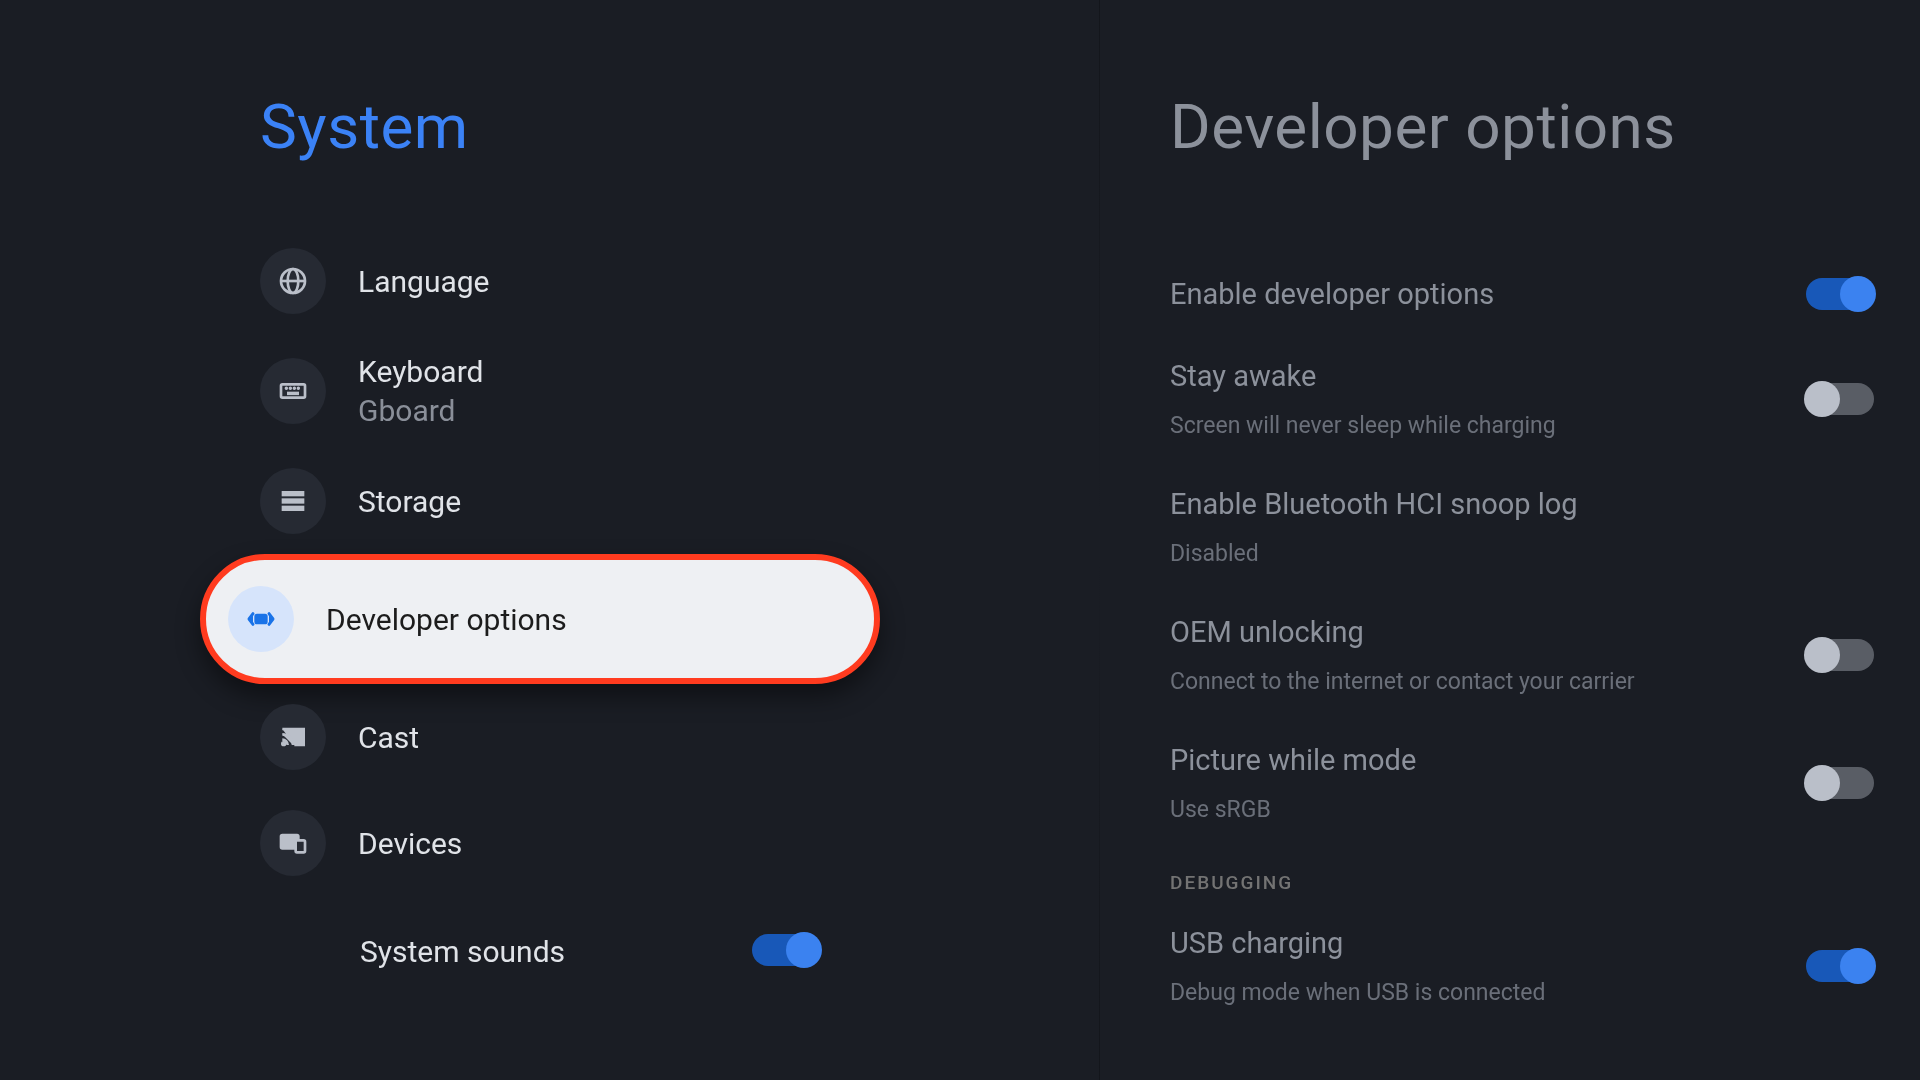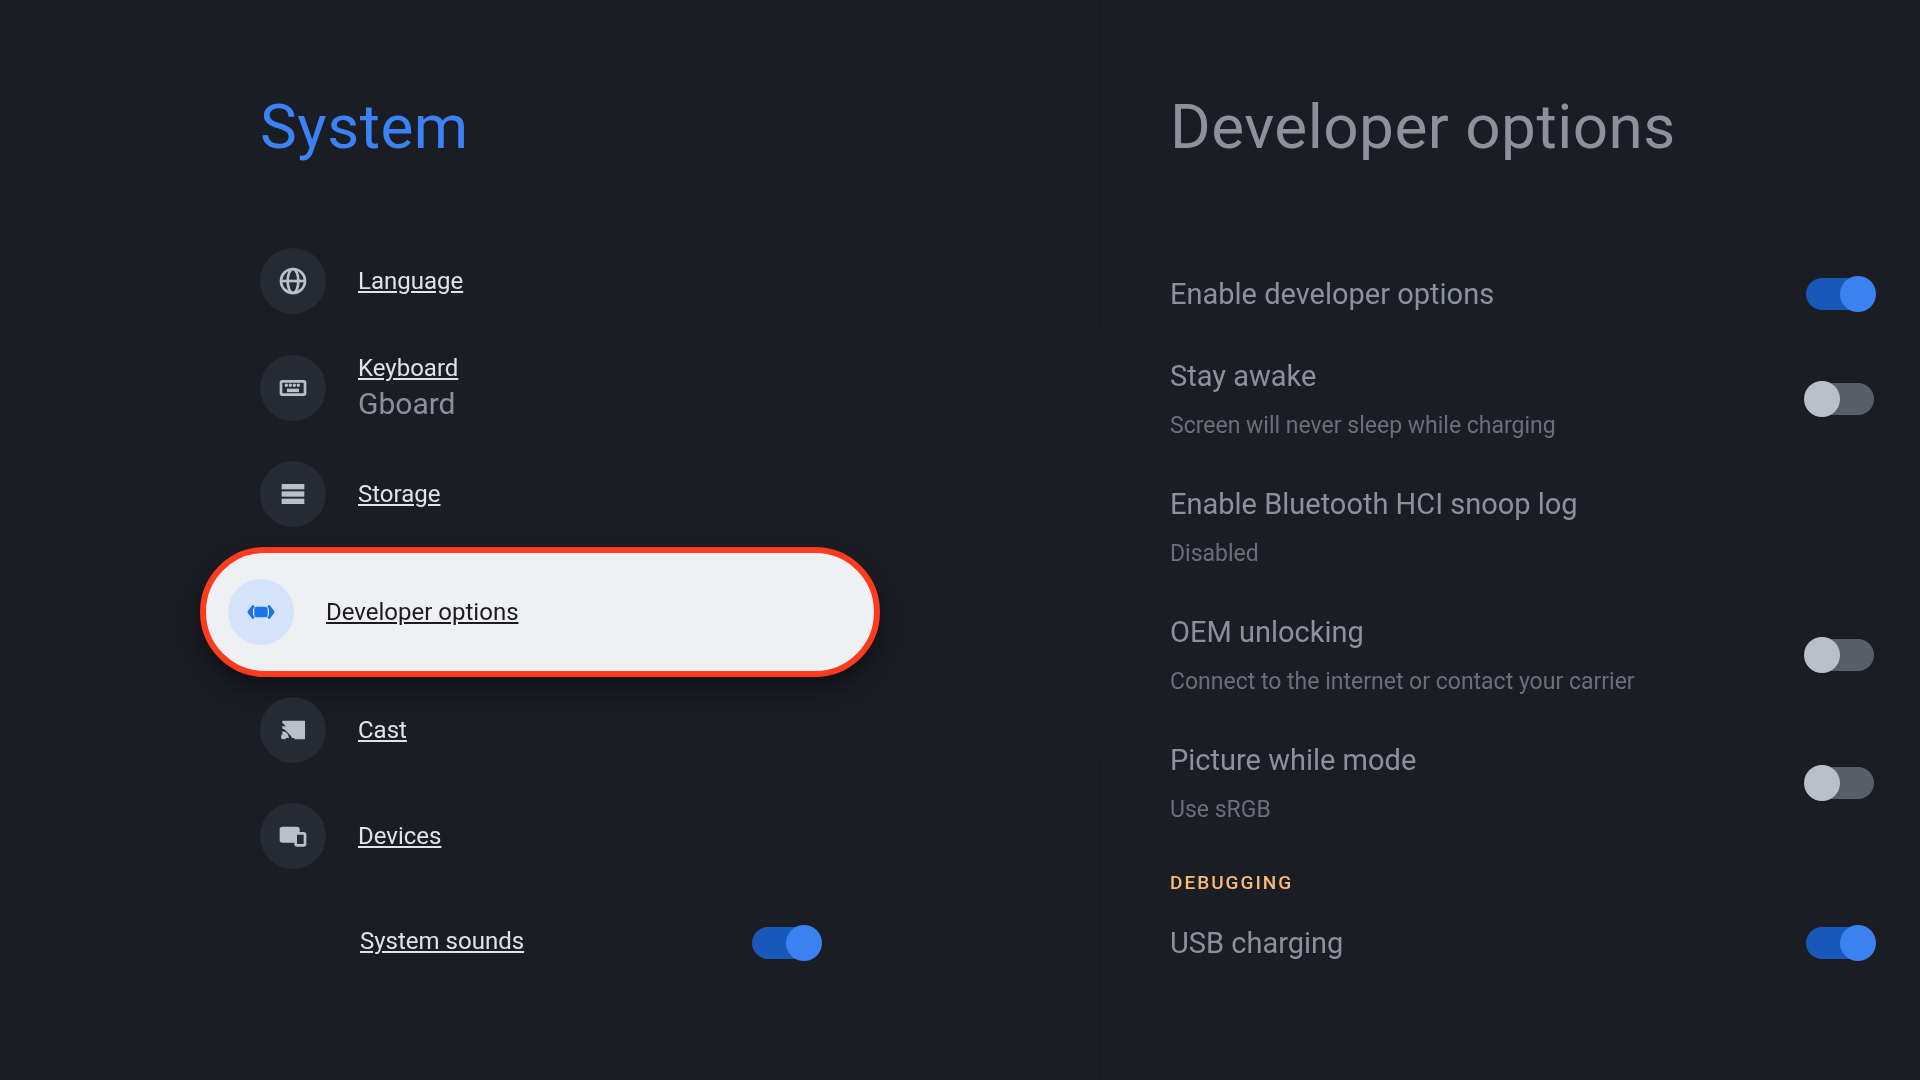--- a/index.html
+++ b/index.html
@@ -75,24 +75,23 @@
 .sidebar-item.selected .icon-circle svg {
   fill: #1a73e8;
   stroke: #1a73e8;
 }
 .item-text {
   margin-left: 32px;
   display: flex;
   flex-direction: column;
 }
 .item-label {
-  font-size: 24px;
+  font-size: 30px;
   color: #e0e3e8;
   font-weight: 400;
-  text-decoration: underline;
 }
 .sidebar-item.selected .item-label {
   color: #1c1c1c;
 }
 .item-sublabel {
   font-size: 30px;
   color: #8a8f99;
   margin-top: 4px;
 }
 .toggle-row {
@@ -125,21 +124,21 @@
   font-weight: 400;
 }
 .option-sub {
   font-size: 23px;
   color: #6a6f79;
   margin-top: 19px;
 }
 .section-header {
   font-size: 19px;
   letter-spacing: 2px;
-  color: #fdba74;
+  color: #737373;
   font-weight: 500;
   padding: 24px 0 8px 0;
 }
 .toggle {
   width: 68px;
   height: 32px;
   border-radius: 16px;
   position: relative;
   flex-shrink: 0;
 }
@@ -325,20 +324,21 @@
       <div class="toggle off">
           <div class="knob"></div>
         </div>
     </div>
 
     <div class="section-header">DEBUGGING</div>
 
     <div class="option-row">
       <div class="option-text">
         <span class="option-title">USB charging</span>
+        <span class="option-sub">Debug mode when USB is connected</span>
       </div>
       <div class="toggle on">
           <div class="knob"></div>
         </div>
     </div>
 
   </div>
 </div>
 
 </body></html>

